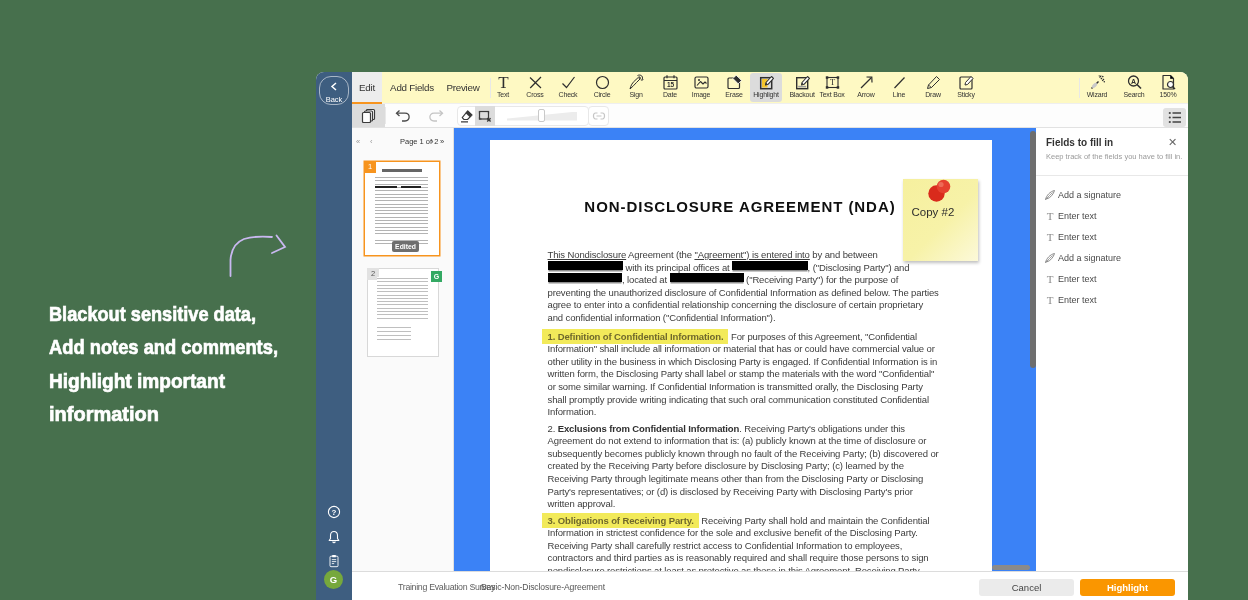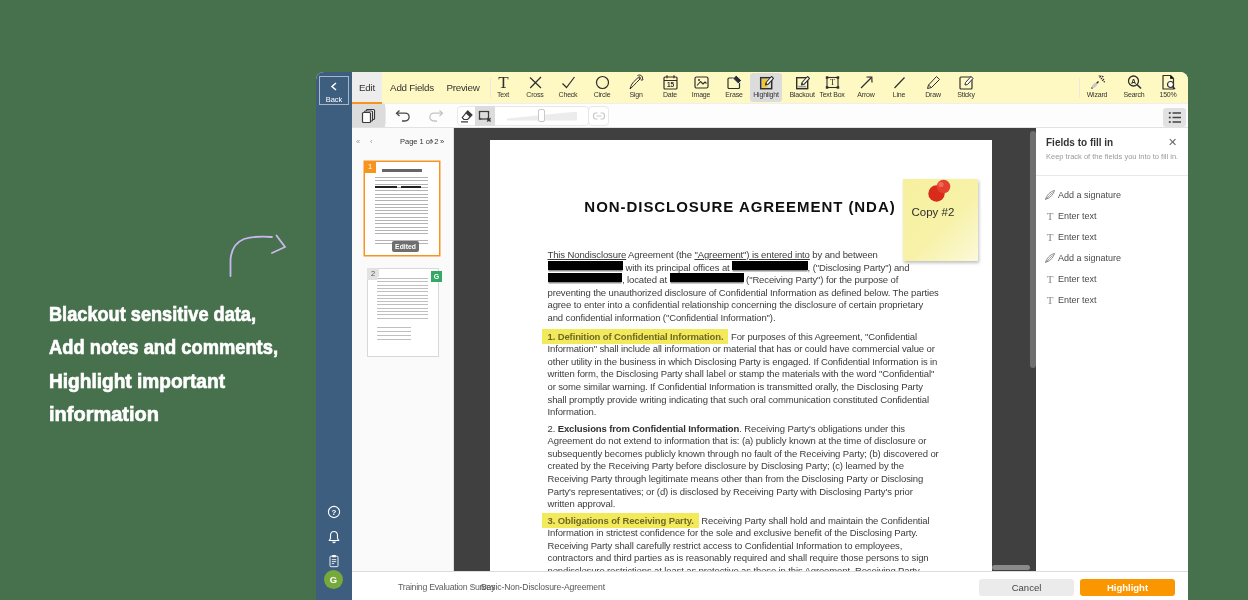--- a/index.html
+++ b/index.html
@@ -5,21 +5,21 @@
   * { margin:0; padding:0; box-sizing:border-box; }
   html,body { width:1248px; height:600px; overflow:hidden; }
   body { background:#47704D; font-family:"Liberation Sans", sans-serif; position:relative; }
   .abs { position:absolute; }
 
   #app { position:absolute; left:316px; top:72px; width:872px; height:528px;
          background:#fff; border-radius:8px 8px 0 0; overflow:hidden; }
 
   #sidebar { position:absolute; left:0; top:0; width:36px; height:528px; background:#3E5E80; }
   #backbtn { position:absolute; left:3px; top:4px; width:30px; height:29px;
-             border:1px solid rgba(255,255,255,.55); border-radius:0; color:#fff; text-align:center; }
+             border:1px solid rgba(255,255,255,.55); border-radius:12px; color:#fff; text-align:center; }
   #backbtn svg { margin-top:4px; }
   #backbtn .lbl { font-size:7.5px; margin-top:0px; }
   .sbico { position:absolute; left:11px; width:14px; height:14px; }
   #avatar { position:absolute; left:8px; top:498px; width:19px; height:19px; border-radius:50%;
             background:#76A83C; color:#fff; font-size:9.5px; font-weight:bold; text-align:center; line-height:19px; }
 
   #row1 { position:absolute; left:36px; top:0; width:836px; height:32px; background:#fef9c3;
           border-bottom:1px solid #efefef; }
   .tab { position:absolute; top:0; height:32px; font-size:9.8px; letter-spacing:-0.25px; color:#333; text-align:center; line-height:31px; white-space:nowrap; }
   #tab-edit { left:0; width:30px; background:#ededed; }
@@ -51,21 +51,21 @@
   .thumb { position:absolute; background:#fff; }
   #thumb1 { left:12px; top:33px; width:76px; height:95px; border:1px solid #F7941E; box-shadow:0 0 0 0.5px #F7941E; }
   #thumb2 { left:15px; top:140px; width:72px; height:89px; border:1px solid #d8d8d8; }
   .pnum { position:absolute; width:12px; height:12px; font-size:7.5px; text-align:center; line-height:12px; }
   #edited { position:absolute; left:27px; top:79px; width:27px; height:11px; background:#6e6e6e; border-radius:2px;
             color:#fff; font-size:6.8px; text-align:center; line-height:11px; font-weight:bold; }
   #gbadge { position:absolute; left:63px; top:2px; width:11px; height:11px; background:#34a963;
             color:#fff; font-size:7px; font-weight:bold; text-align:center; line-height:11px; }
   .tlines { position:absolute; }
 
-  #docarea { position:absolute; left:138px; top:56px; width:582px; height:443px; background:#404040; overflow:hidden; }
+  #docarea { position:absolute; left:138px; top:56px; width:582px; height:443px; background:#3b82f6; overflow:hidden; }
   #page { position:absolute; left:35.5px; top:11.5px; width:502px; height:432px; background:#fff; }
   #vscroll { position:absolute; left:576px; top:3px; width:5.5px; height:237px; background:#6e6e6e; border-radius:3px; }
   #hscroll { position:absolute; left:538px; top:436.5px; width:38px; height:5px; background:#8a8a8a; border-radius:3px; }
 
   #title { position:absolute; left:0; top:59.5px; width:501px; text-align:center;
            font-weight:bold; font-size:15px; letter-spacing:0.95px; line-height:15px; color:#0f0f0f; }
   #body-text { position:absolute; left:58px; top:109.5px; width:400px; font-size:9.5px; letter-spacing:-0.12px; line-height:12.55px; color:#3c3c3c; }
   #body-text p { margin-bottom:4.2px; white-space:nowrap; }
   #body-text p:first-child { margin-bottom:6.5px; }
   .blk { display:inline-block; background:#000; height:9px; vertical-align:-0.5px; position:relative; top:-1.5px; box-shadow:0 2px 0 -0.5px #8f8f8f; }
@@ -388,21 +388,21 @@
           <div class="ctext">Copy #2</div>
         </div>
       </div>
       <div id="vscroll"></div>
       <div id="hscroll"></div>
     </div>
 
     <div id="rpanel">
       <h3>Fields to fill in</h3>
       <div class="x">✕</div>
-      <div class="sub">Keep track of the fields you into to fill in.</div>
+      <div class="sub">Keep track of the fields you have to fill in.</div>
       <div class="div"></div>
       <div class="fitem" style="top:61px">
         <svg class="ic" viewBox="0 0 12 12">
           <path d="M1.5 10.5 C2.5 6.5 6 2.5 10.5 1.5 C9.5 5 6.5 9 2.5 10 Z" stroke="#8a8a8a" stroke-width="1" fill="none"></path>
           <path d="M1.5 10.5 C4 8 6.5 5.5 8.5 3.5" stroke="#8a8a8a" stroke-width="0.8" fill="none"></path>
         </svg>
         <span class="tx">Add a signature</span>
       </div>
       <div class="fitem" style="top:82px">
         <svg class="ic" viewBox="0 0 12 12">

